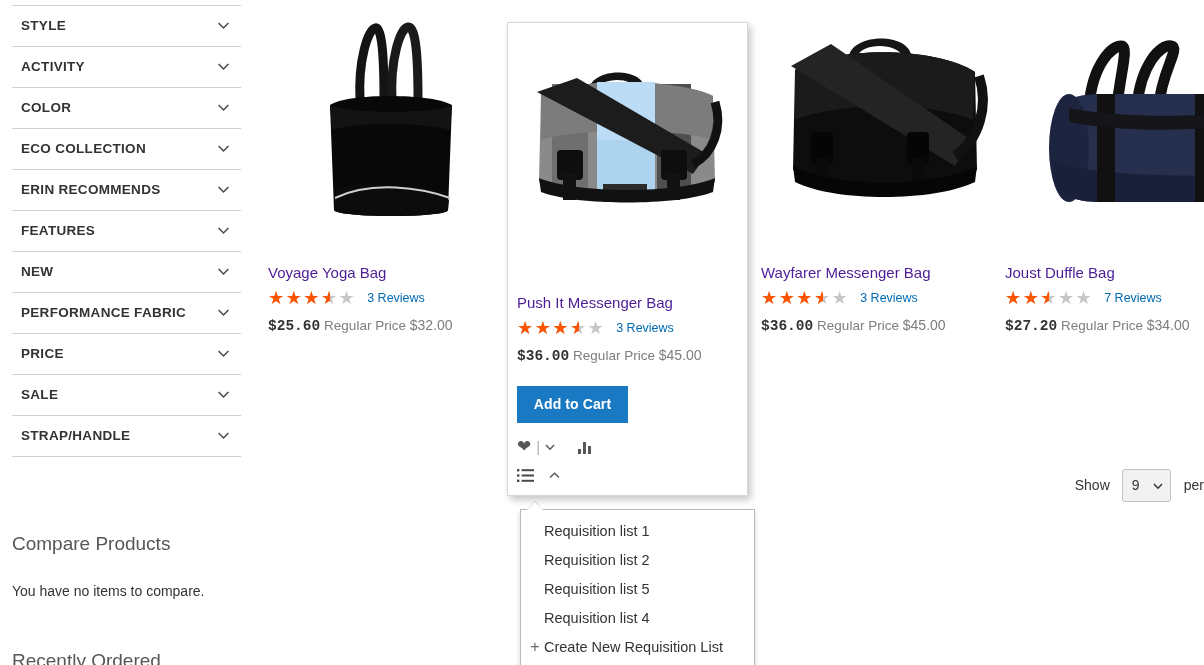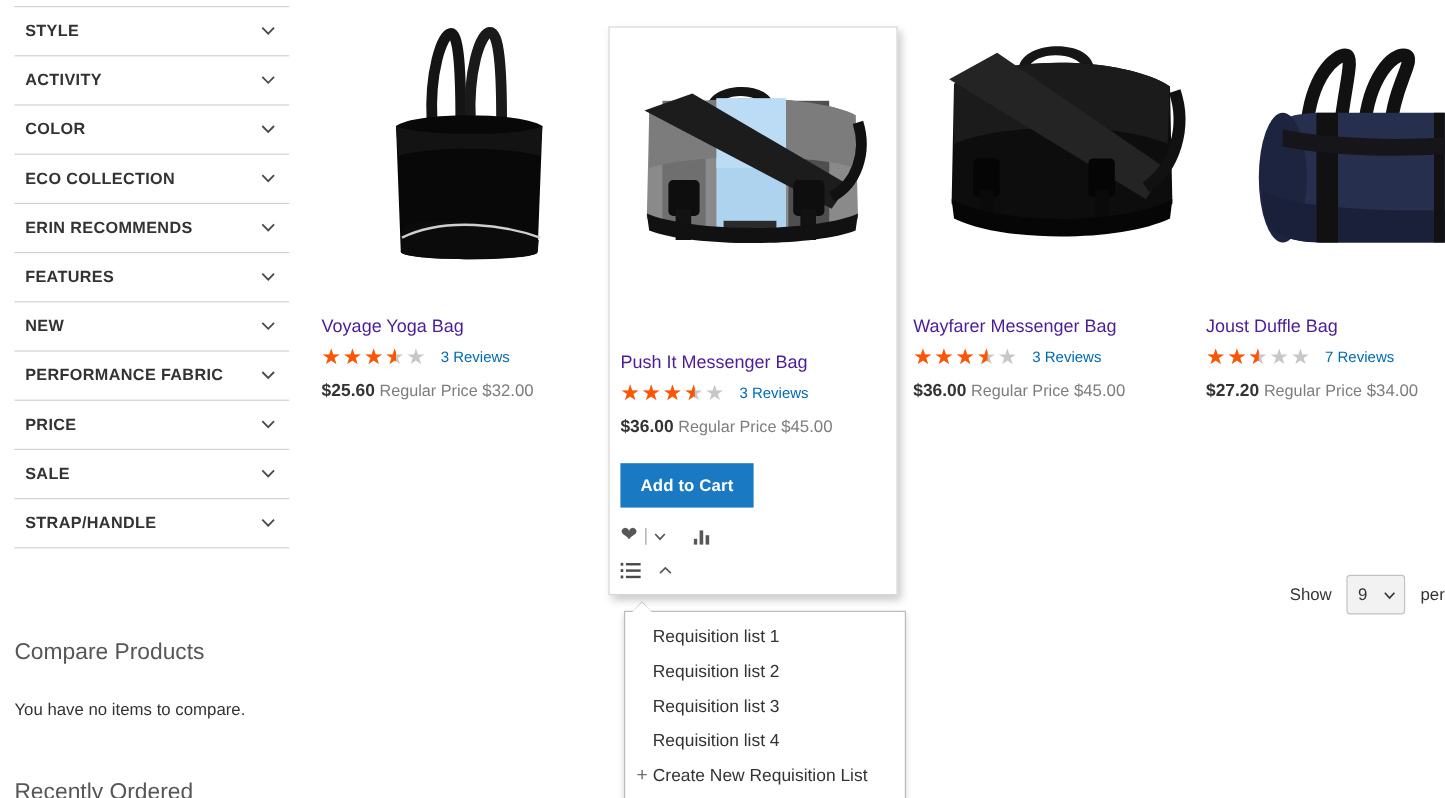--- a/index.html
+++ b/index.html
@@ -169,20 +169,21 @@
   .price-row {
     padding-top: 12px;
     font-size: 14px;
     color: #575757;
     white-space: nowrap;
   }
   .price-special {
     font-weight: 700;
     color: #333333;
     font-size: 14.5px;
+    font-family: Liberation Mono, monospace;
   }
   .price-reg-label { color: #7d7d7d; font-size: 13.5px; }
   .price-reg-value { color: #7d7d7d; font-size: 14px; }
 
   .add-to-cart {
     display: block;
     margin-top: 22px;
     width: 111px;
     height: 37px;
     background: #1979c3;
@@ -271,21 +272,21 @@
     text-align: center;
     font-size: 16px;
     color: #6d6d6d;
     line-height: 1;
   }
 
   
   #toolbar {
     position: absolute;
     right: 0;
-    top: 477px;
+    top: 467px;
     display: flex;
     align-items: center;
     height: 36px;
     white-space: nowrap;
   }
   .show-label {
     font-size: 14px;
     color: #333333;
     margin-right: 12px;
   }
@@ -593,21 +594,21 @@
           </svg>
       </div>
       <span class="per-label">per</span>
     </div>
   </main>
 
   <div id="req-dropdown">
     <div id="req-items">
         <div class="req-item">Requisition list 1</div>
         <div class="req-item">Requisition list 2</div>
-        <div class="req-item">Requisition list 3</div>
+        <div class="req-item">Requisition list 5</div>
         <div class="req-item">Requisition list 4</div>
       </div>
     <div class="req-item req-create">
       <span class="plus-icon">+</span>
       <span>Create New Requisition List</span>
     </div>
   </div>
 
 </div>
 

